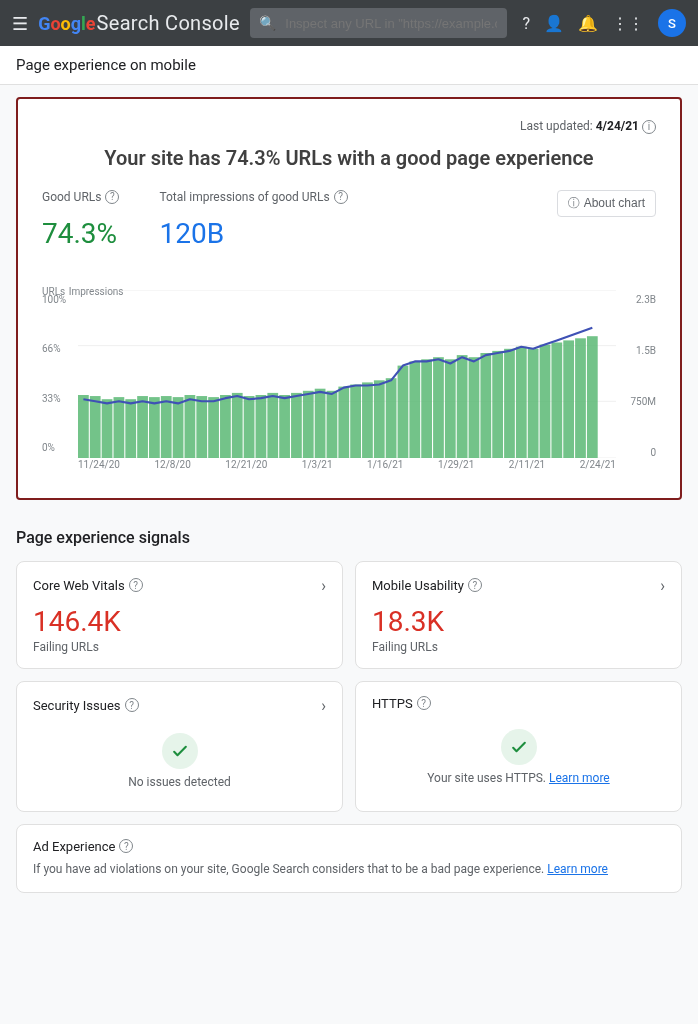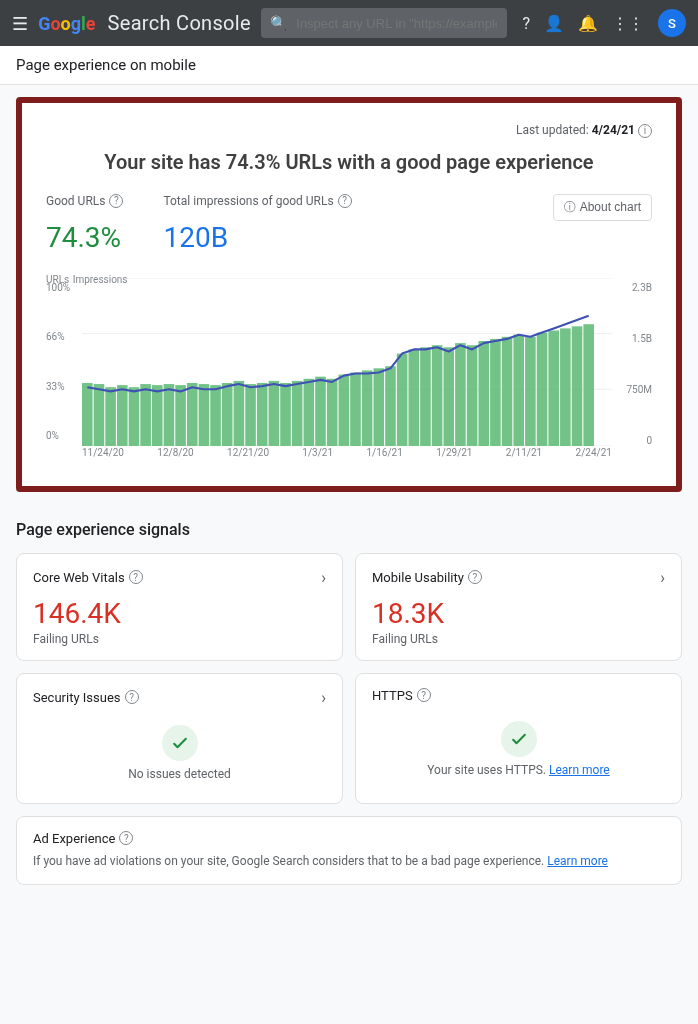--- a/index.html
+++ b/index.html
@@ -8,21 +8,21 @@
     
     .topnav {
       background: #3c4043;
       display: flex;
       align-items: center;
       height: 46px;
       padding: 0 12px;
       gap: 10px;
     }
     .topnav-hamburger { color: #e8eaed; font-size: 18px; cursor: pointer; }
-    .topnav-logo { display: flex; align-items: center; gap: 12px; }
+    .topnav-logo { display: flex; align-items: center; gap: 1px; }
     .g-blue { color: #4285f4; }
     .g-red { color: #ea4335; }
     .g-yellow { color: #fbbc05; }
     .g-green { color: #34a853; }
     .topnav-title { color: #e8eaed; font-size: 20px; font-weight: 400; letter-spacing: 0.3px; }
     .topnav-search {
       flex: 1;
       background: #5f6368;
       border-radius: 4px;
       display: flex;
@@ -60,21 +60,21 @@
 
     
     .main { padding: 0; background: #f8f9fa; }
 
     
     .hero-section {
       background: white;
       margin: 12px 16px;
       padding: 20px 24px 16px;
       border-radius: 4px;
-      border: 6px solid #7f1d1d;
+      border: 2px solid #7f1d1d;
     }
     .last-updated {
       text-align: right;
       font-size: 12px;
       color: #5f6368;
       margin-bottom: 12px;
     }
     .last-updated strong { color: #202124; }
     .hero-title {
       font-size: 20px;
@@ -100,21 +100,21 @@
       padding: 4px 10px;
       cursor: pointer;
       display: flex; align-items: center; gap: 4px;
       align-self: flex-start;
     }
 
     
     .chart-container {
       position: relative;
       height: 200px;
-      margin-top: 0;
+      margin-top: 16px;
     }
     .chart-y-left {
       position: absolute;
       left: 0; top: 0; bottom: 0;
       display: flex; flex-direction: column;
       justify-content: space-between;
       font-size: 10px; color: #80868b;
       padding-bottom: 0;
     }
     .chart-y-right {

